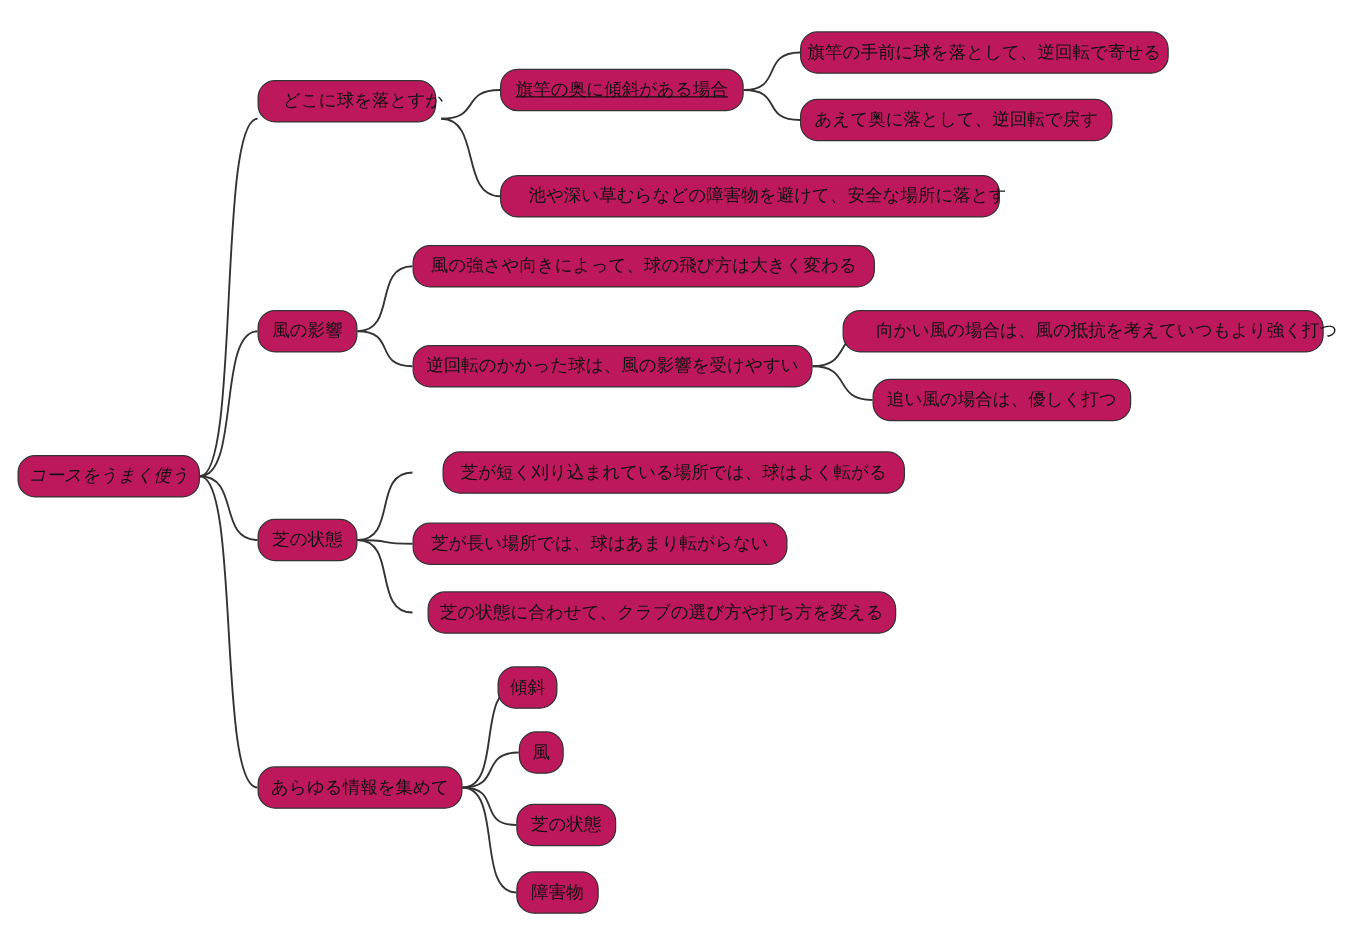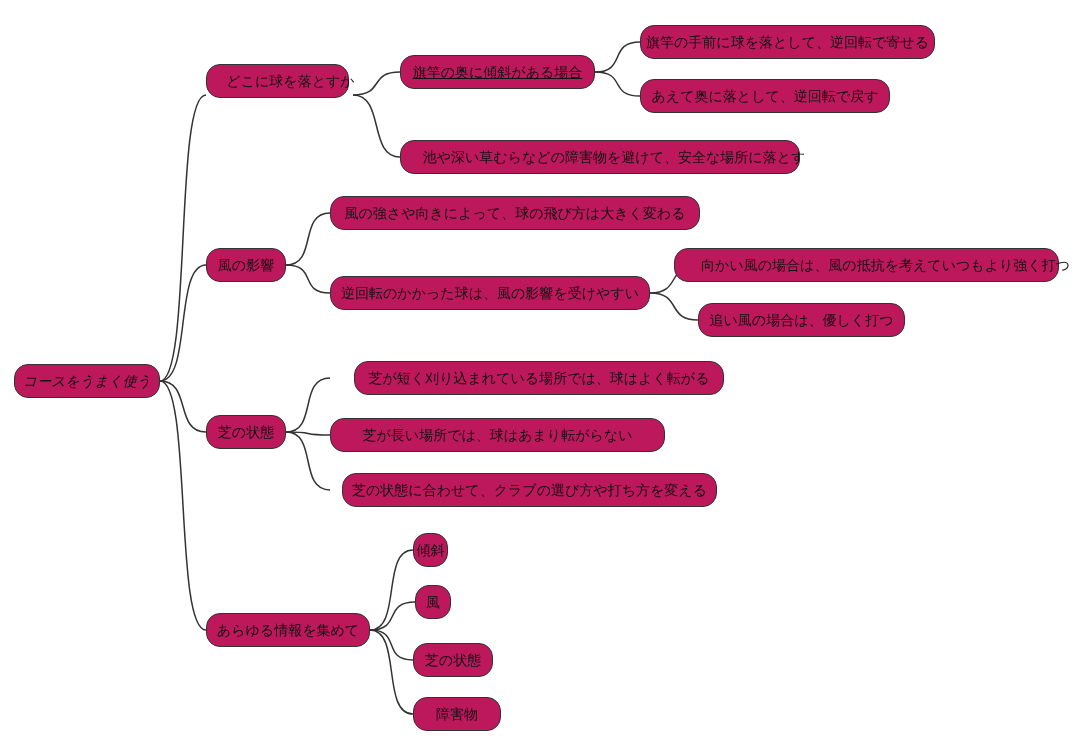--- a/index.html
+++ b/index.html
@@ -81,22 +81,22 @@
   <div class="node" style="left:400px; top:140px; width:400px;padding-left:34px;">池や深い草むらなどの障害物を避けて、安全な場所に落とす</div>
 
   <div class="node" style="left:206px; top:248px; width:80px;">風の影響</div>
   <div class="node" style="left:330px; top:196px; width:370px;">風の強さや向きによって、球の飛び方は大きく変わる</div>
   <div class="node" style="left:330px; top:276px; width:320px;">逆回転のかかった球は、風の影響を受けやすい</div>
   <div class="node" style="left:674px; top:248px; width:385px;padding-left:44px;">向かい風の場合は、風の抵抗を考えていつもより強く打つ</div>
   <div class="node" style="left:698px; top:303px; width:207px;">追い風の場合は、優しく打つ</div>
 
   <div class="node" style="left:206px; top:415px; width:80px;">芝の状態</div>
   <div class="node" style="left:330px; top:361px; width:370px;margin-left:24px;">芝が短く刈り込まれている場所では、球はよく転がる</div>
-  <div class="node" style="left:330px; top:418px; width:335px;">芝が長い場所では、球はあまり転がらない</div>
+  <div class="node" style="left:330px; top:418px; width:300px;">芝が長い場所では、球はあまり転がらない</div>
   <div class="node" style="left:342px; top:473px; width:375px;">芝の状態に合わせて、クラブの選び方や打ち方を変える</div>
 
   <div class="node" style="left:206px; top:613px; width:164px;">あらゆる情報を集めて</div>
-  <div class="node" style="left:413px; top:533px; width:35px;">傾斜</div>
+  <div class="node" style="left:398px; top:533px; width:48px;">傾斜</div>
   <div class="node" style="left:415px; top:585px; width:36px;">風</div>
   <div class="node" style="left:413px; top:643px; width:80px;">芝の状態</div>
-  <div class="node" style="left:413px; top:697px; width:88px;">障害物</div>
+  <div class="node" style="left:413px; top:697px; width:66px;">障害物</div>
 
 </div>
 
 </body></html>

